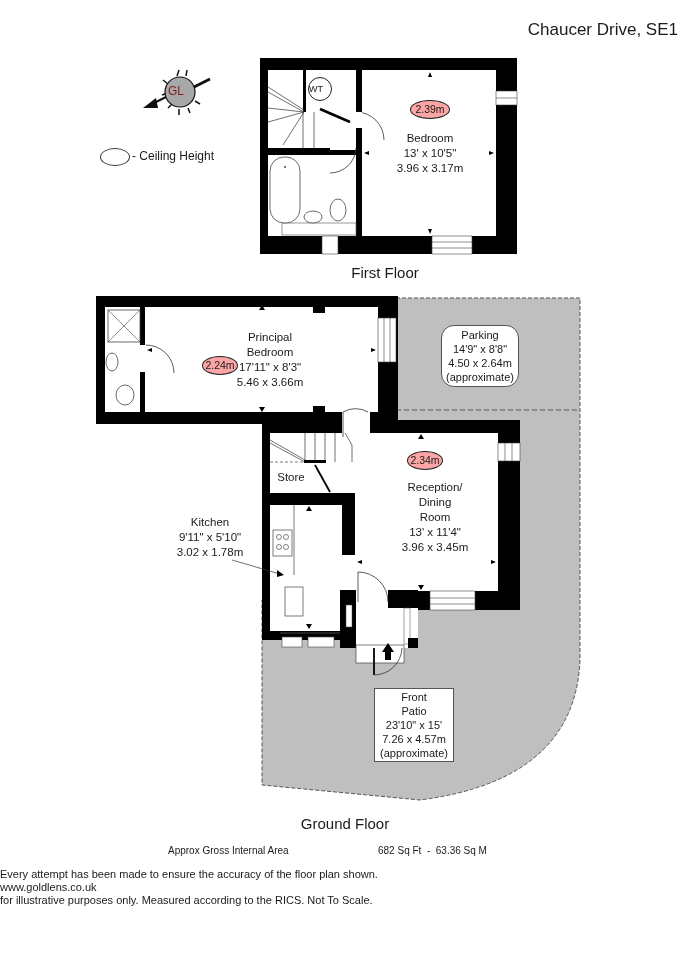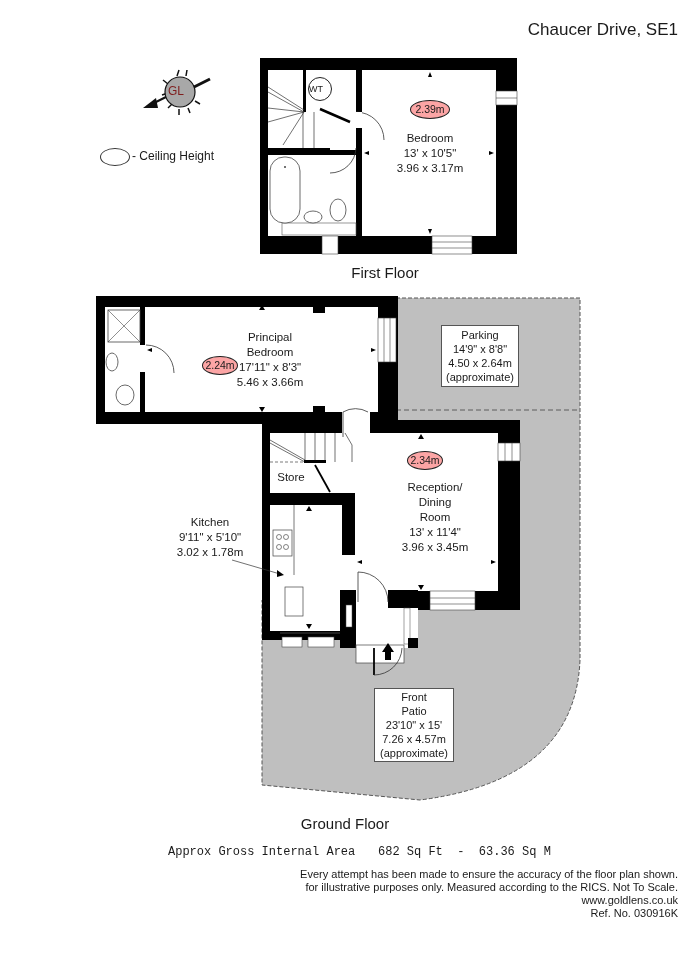--- a/index.html
+++ b/index.html
@@ -8,22 +8,22 @@
   .abs { position: absolute; }
   svg.plan { position: absolute; left: 0; top: 0; }
   .title { left: 0; width: 678px; top: 20px; font-size: 17px; text-align: right; }
   .floor-label { font-size: 15px; text-align: center; }
   .room-text { font-size: 11.5px; line-height: 15px; text-align: center; }
   .ceil { font-size: 10.5px; text-align: center; border: 1px solid #222; border-radius: 50%;
           background: #fca5a5; line-height: 17px; height: 17px; }
   .area-box { background: #fff; border: 1px solid #555; font-size: 11px; line-height: 14px; text-align: center; }
   .legend-oval { width: 28px; height: 16px; border: 1px solid #333; border-radius: 50%; }
   .legend-text { font-size: 12px; }
-  .gia { font-size: 12px; font-family: Liberation Mono, monospace; }
-  .disclaimer { left: 0; width: 678px; font-size: 11px; line-height: 13px; text-align: right; }
+  .gia { font-size: 10px; }
+  .disclaimer { left: 0; width: 678px; font-size: 11px; line-height: 13px; text-align: left; }
   .wt { font-size: 9px; width: 22px; height: 22px; line-height: 22px; border: 1px solid #222;
         border-radius: 50%; text-align: left; background: #fff; }
 </style>
 </head>
 <body>
 
 <svg class="plan" width="678" height="960" viewBox="0 0 678 960">
 
   <g>
     <g stroke="#111" stroke-width="1.5">
@@ -223,21 +223,21 @@
 <div class="abs floor-label" style="left:330px; top:264px; width:110px;">First Floor</div>
 
 <div class="abs ceil" style="left:202px; top:344px; width:34px;margin-top:12px;">2.24m</div>
 <div class="abs room-text" style="left:220px; top:330px; width:100px;">
   <div>Principal</div>
   <div>Bedroom</div>
   <div>17'11" x 8'3"</div>
   <div>5.46 x 3.66m</div>
 </div>
 
-<div class="abs area-box" style="left:441px; top:325px; width:76px; padding:2px 0;">
+<div class="abs area-box" style="left:441px; top:325px; width:76px; padding:2px 0;border-radius:13px;">
   <div>Parking</div>
   <div>14'9" x 8'8"</div>
   <div>4.50 x 2.64m</div>
   <div>(approximate)</div>
 </div>
 
 <div class="abs room-text" style="left:272px; top:470px; width:38px;">Store</div>
 
 <div class="abs ceil" style="left:407px; top:451px; width:34px;">2.34m</div>
 <div class="abs room-text" style="left:380px; top:480px; width:110px;">
@@ -262,16 +262,15 @@
   <div>(approximate)</div>
 </div>
 
 <div class="abs floor-label" style="left:290px; top:815px; width:110px;">Ground Floor</div>
 
 <div class="abs gia" style="left:168px; top:845px;">Approx Gross Internal Area</div>
 <div class="abs gia" style="left:378px; top:845px; white-space:pre;">682 Sq Ft  -  63.36 Sq M</div>
 
 <div class="abs disclaimer" style="top:868px;">
   <div>Every attempt has been made to ensure the accuracy of the floor plan shown.</div>
+  <div>www.goldlens.co.uk</div>
   <div>for illustrative purposes only. Measured according to the RICS. Not To Scale.</div>
-  <div>www.goldlens.co.uk</div>
-  <div>Ref. No. 030916K</div>
 </div>
 
 </body></html>

